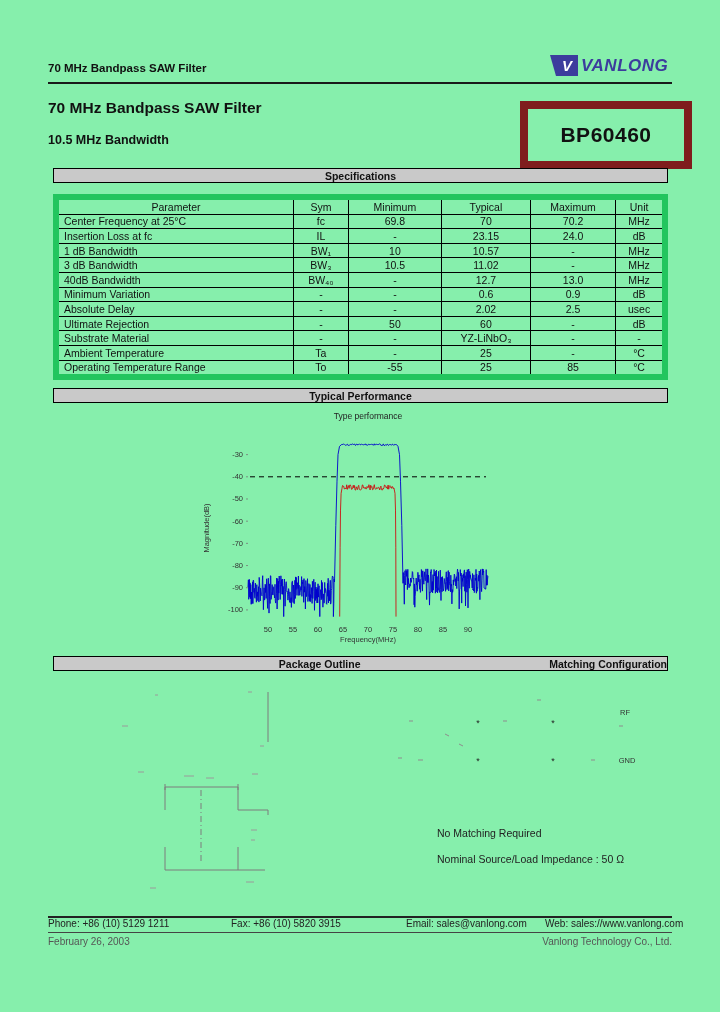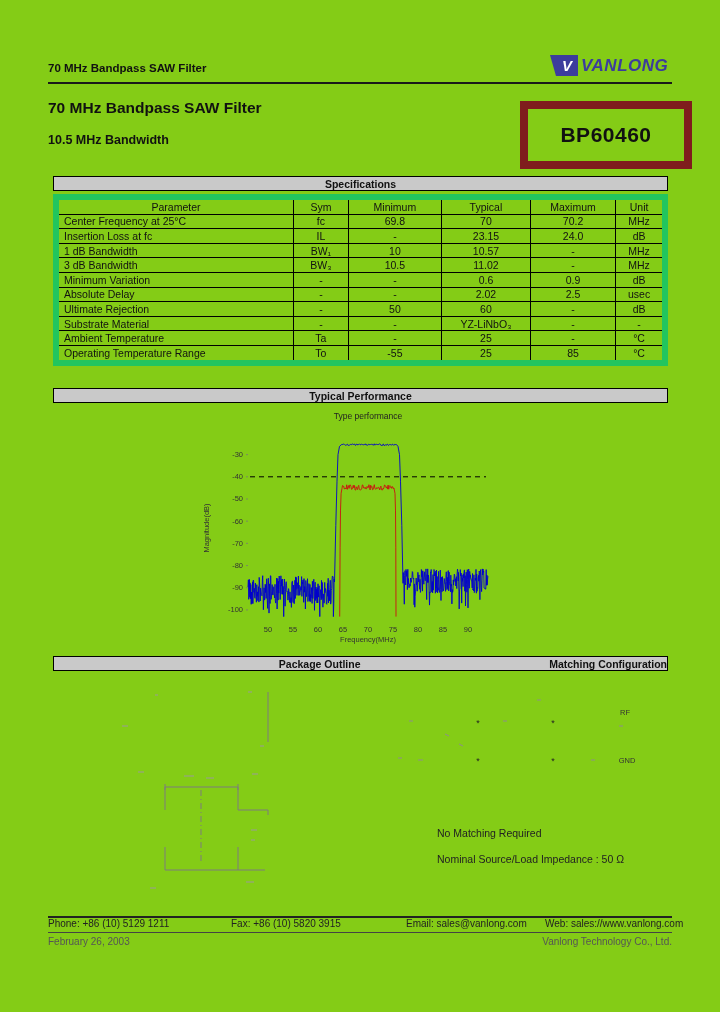--- a/index.html
+++ b/index.html
@@ -1,16 +1,16 @@
 <!DOCTYPE html>
 <html><head>
 <meta charset="utf-8">
 <style>
   html,body{margin:0;padding:0;background:#e8e8e8;}
-  .page{position:relative;width:720px;height:1012px;background:#84cc16;
+  .page{position:relative;width:720px;height:1012px;background:#86efac;
         font-family:"Liberation Sans",sans-serif;color:#111;overflow:hidden;}
   .abs{position:absolute;}
 
   
   .hdr-title{left:48px;top:62px;font-size:11.5px;font-weight:bold;}
   .hdr-rule{left:48px;top:82px;width:624px;height:2px;background:#1a1a1a;}
   .logo{left:556px;top:55px;display:flex;align-items:center;gap:3px;}
   .logo-mark{width:22px;height:21px;background:#3c3c9d;position:relative;display:flex;
              align-items:center;justify-content:center;}
   .logo-mark span{color:#fff;font-weight:bold;font-style:italic;font-size:15px;line-height:1;}
@@ -21,21 +21,21 @@
   
   .prod-title{left:48px;top:99px;font-size:15.5px;font-weight:bold;}
   .prod-sub{left:48px;top:133px;font-size:12.5px;font-weight:bold;}
   .part-box{left:520px;top:101px;width:156px;height:52px;border:8px solid #7f1d1d;
             display:flex;align-items:center;justify-content:center;}
   .part-box span{font-size:21px;font-weight:bold;letter-spacing:.5px;}
 
   
   .bar{background:#c9c9c9;border:1px solid #000;height:13px;display:flex;
        align-items:center;justify-content:center;font-size:10.5px;font-weight:bold;}
-  .bar-spec{left:53px;top:176px;width:613px;}
+  .bar-spec{left:53px;top:168px;width:613px;}
   .bar-perf{left:53px;top:388px;width:613px;}
   .bar-pkg{left:53px;top:656px;width:613px;justify-content:space-between;}
   .bar-pkg .half{width:50%;text-align:right;font-weight:bold;}
 
   
   .spec-table{left:53px;top:194px;width:615px;border-collapse:collapse;
               font-size:10.5px;}
   .spec-table td,.spec-table th{border:1px solid #000;height:13.6px;padding:0 3px;
               text-align:center;font-weight:normal;white-space:nowrap;}
   .spec-table td.param{text-align:left;padding-left:5px;}
@@ -130,20 +130,28 @@
           <td>10.57</td>
           <td>-</td>
           <td>MHz</td>
         </tr>
         <tr>
           <td class="param">3 dB Bandwidth</td>
           <td>BW₃</td>
           <td>10.5</td>
           <td>11.02</td>
           <td>-</td>
+          <td>MHz</td>
+        </tr>
+        <tr>
+          <td class="param">40dB Bandwidth</td>
+          <td>BW₄₀</td>
+          <td>-</td>
+          <td>12.7</td>
+          <td>13.0</td>
           <td>MHz</td>
         </tr>
         <tr>
           <td class="param">Minimum Variation</td>
           <td>-</td>
           <td>-</td>
           <td>0.6</td>
           <td>0.9</td>
           <td>dB</td>
         </tr>

